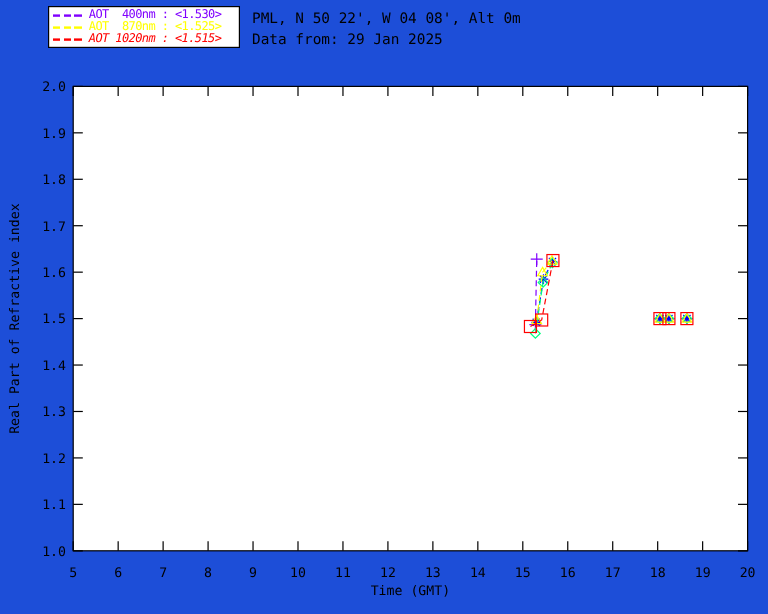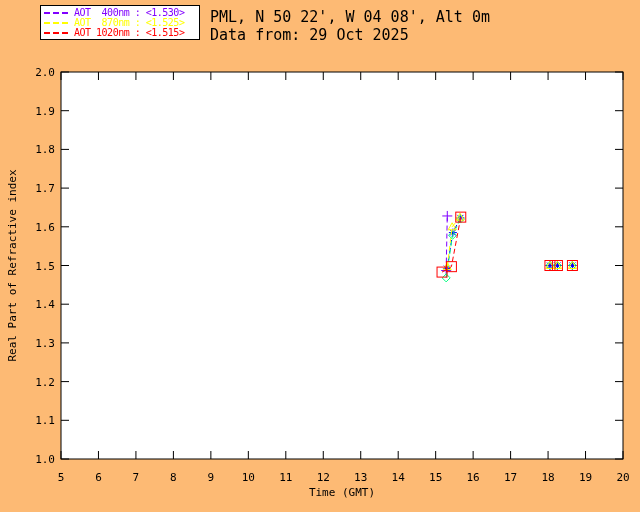--- a/index.html
+++ b/index.html
@@ -1,48 +1,48 @@
 <!DOCTYPE html>
 <html><head>
 <meta charset="utf-8">
 <style>
   html,body{margin:0;padding:0;background:#ffffff;}
-  .stage{position:relative;width:640px;height:512px;background:#fdba74;overflow:hidden;
+  .stage{position:relative;width:640px;height:512px;background:#1d4ed8;overflow:hidden;
          font-family:"DejaVu Sans Mono", monospace;}
   .chart-svg{position:absolute;left:0;top:0;}
   .legend{position:absolute;left:40px;top:5px;width:160px;border:1px solid #000;
           background:#fff;padding:2px 3px 1px 3px;box-sizing:border-box;z-index:2;}
   .legend-item{display:flex;align-items:center;height:10px;line-height:10px;}
   .legend-swatch{display:inline-block;width:26px;height:2px;margin-right:4px;flex:0 0 26px;}
   .legend-label{font-size:10px;white-space:pre;letter-spacing:-0.5px;}
-  .hdr{position:absolute;left:210px;font-size:15px;color:#000;white-space:pre;z-index:2;}
+  .hdr{position:absolute;left:210px;font-size:12px;color:#000;white-space:pre;z-index:2;}
   .hdr1{top:8px;}
   .hdr2{top:26px;}
   text{font-family:"DejaVu Sans Mono", monospace;}
 </style>
 </head>
 <body>
 
 <div class="stage">
   <div class="legend">
       <div class="legend-item">
         <span class="legend-swatch" style="background: repeating-linear-gradient(90deg, rgb(128, 0, 255) 0px, rgb(128, 0, 255) 6px, transparent 6px, transparent 9px);"></span>
         <span class="legend-label" style="color: rgb(128, 0, 255);">AOT  400nm : &lt;1.530&gt;</span>
       </div>
       <div class="legend-item">
         <span class="legend-swatch" style="background: repeating-linear-gradient(90deg, rgb(255, 255, 0) 0px, rgb(255, 255, 0) 6px, transparent 6px, transparent 9px);"></span>
         <span class="legend-label" style="color: rgb(255, 255, 0);">AOT  870nm : &lt;1.525&gt;</span>
       </div>
       <div class="legend-item">
         <span class="legend-swatch" style="background: repeating-linear-gradient(90deg, rgb(255, 0, 0) 0px, rgb(255, 0, 0) 6px, transparent 6px, transparent 9px);"></span>
-        <span class="legend-label" style="color: rgb(255, 0, 0);">AOT 1020nm : &lt;1.515&gt;</span>
+        <span class="legend-label" style="color: rgb(255, 0, 0); font-style: italic;">AOT 1020nm : &lt;1.515&gt;</span>
       </div>
     </div>
   <div class="hdr hdr1">PML, N 50 22', W 04 08', Alt 0m</div>
-  <div class="hdr hdr2">Data from: 29 Oct 2025</div>
+  <div class="hdr hdr2">Data from: 29 Jan 2025</div>
   <svg class="chart-svg" width="640" height="512" viewBox="0 0 640 512">
       <rect x="61" y="72" width="562" height="387" fill="#ffffff" stroke="#000" stroke-width="1"></rect>
       <g>
         <line x1="61" y1="459" x2="61" y2="451" stroke="#000"></line>
         <line x1="61" y1="72" x2="61" y2="80" stroke="#000"></line>
         <text x="61" y="473" text-anchor="middle" font-size="11" fill="#000" dominant-baseline="hanging">5</text>
         <line x1="98.46666666666667" y1="459" x2="98.46666666666667" y2="451" stroke="#000"></line>
         <line x1="98.46666666666667" y1="72" x2="98.46666666666667" y2="80" stroke="#000"></line>
         <text x="98.46666666666667" y="473" text-anchor="middle" font-size="11" fill="#000" dominant-baseline="hanging">6</text>
         <line x1="135.93333333333334" y1="459" x2="135.93333333333334" y2="451" stroke="#000"></line>

